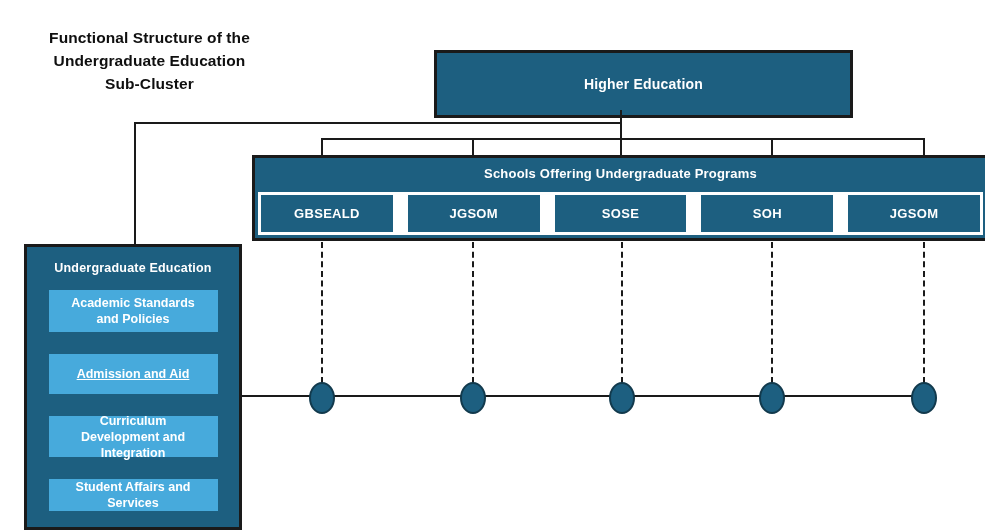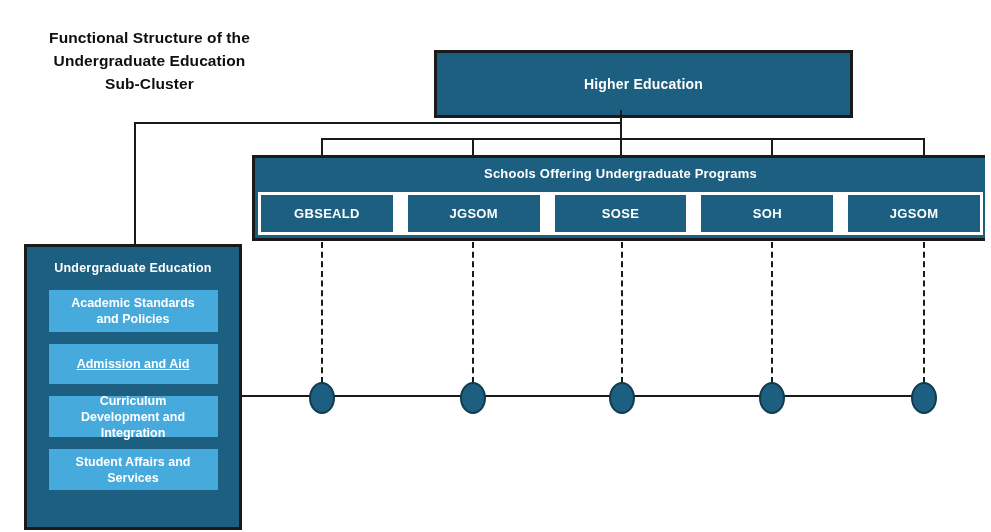--- a/index.html
+++ b/index.html
@@ -70,32 +70,32 @@
   .ue-box{
     position:absolute;left:12px;top:232px;width:218px;height:286px;
     background:var(--dark-teal);border:3px solid var(--line);
   }
   .ue-title{
     margin-top:14px;text-align:center;color:#fff;
     font-weight:700;font-size:12.5px;letter-spacing:0.2px;
   }
   .ue-items{
     margin-top:12px;display:flex;flex-direction:column;
-    align-items:center;row-gap:6px;
+    align-items:center;row-gap:16px;
   }
   .ue-item{
     width:169px;background:var(--light-blue);
     display:flex;align-items:center;justify-content:center;
     text-align:center;color:#fff;font-weight:700;font-size:12.5px;
     line-height:16px;padding:3px 10px;
   }
   .ue-item:nth-child(1){height:42px;}
   .ue-item:nth-child(2){height:40px;text-decoration:underline;}
   .ue-item:nth-child(3){height:41px;}
-  .ue-item:nth-child(4){height:41px;align-items:center;}
+  .ue-item:nth-child(4){height:32px;align-items:center;}
 </style>
 </head>
 <body>
 
 <div class="canvas">
 
   <div class="diagram-title">
     <div>Functional Structure of the</div>
     <div>Undergraduate Education</div>
     <div>Sub-Cluster</div>

